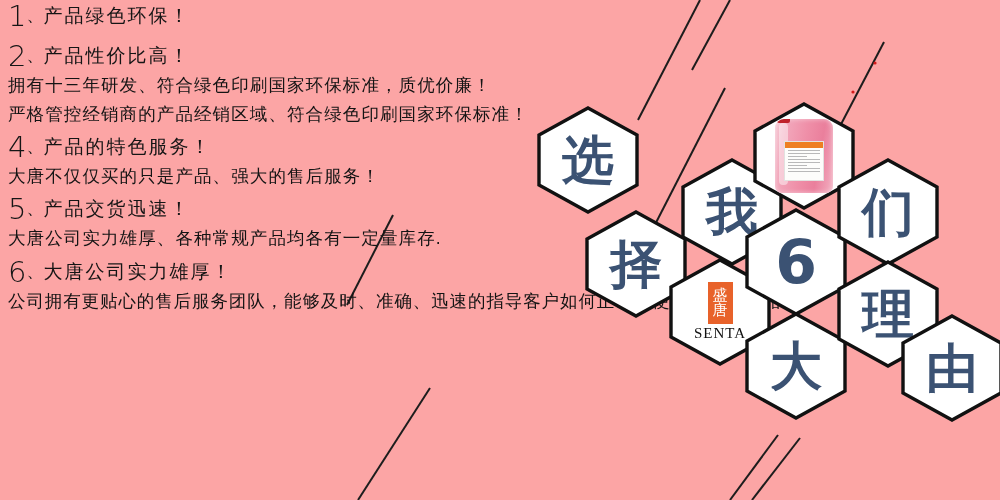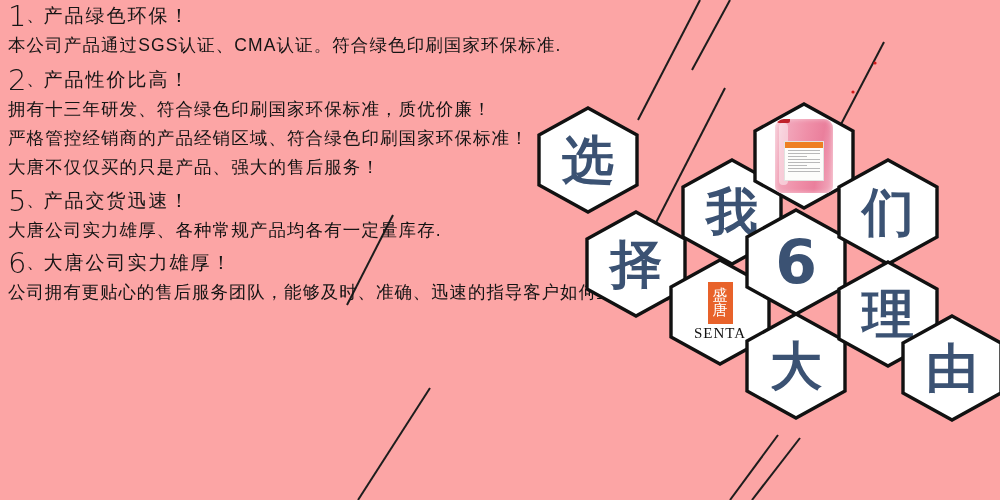--- a/index.html
+++ b/index.html
@@ -164,30 +164,30 @@
       <line x1="430" y1="388" x2="358" y2="500" stroke="#1d1d1d" stroke-width="2"></line>
       <line x1="778" y1="435" x2="730" y2="500" stroke="#1d1d1d" stroke-width="2"></line>
       <line x1="800" y1="438" x2="752" y2="500" stroke="#1d1d1d" stroke-width="2"></line>
       <circle cx="875" cy="63" r="1.6" fill="#d31b1b"></circle>
       <circle cx="853" cy="92" r="1.6" fill="#d31b1b"></circle>
     </svg>
 
   <div class="reasons">
       <div class="reason r1">
         <div class="r-head"><span class="r-num">1</span><span class="r-dun">、</span><span class="r-title">产品绿色环保！</span></div>
-        <div class="r-body">本公司产品通过SGS认证、CMA认证。符合绿色印刷国家环保标准.</div>
       </div>
       <div class="reason r2">
         <div class="r-head"><span class="r-num">2</span><span class="r-dun">、</span><span class="r-title">产品性价比高！</span></div>
         <div class="r-body">拥有十三年研发、符合绿色印刷国家环保标准，质优价廉！</div>
       </div>
       <div class="reason r3">
         <div class="r-body">严格管控经销商的产品经销区域、符合绿色印刷国家环保标准！</div>
       </div>
       <div class="reason r4">
+        <div class="r-head"><span class="r-num">4</span><span class="r-dun">、</span><span class="r-title">产品的特色服务！</span></div>
         <div class="r-body">大唐不仅仅买的只是产品、强大的售后服务！</div>
       </div>
       <div class="reason r5">
         <div class="r-head"><span class="r-num">5</span><span class="r-dun">、</span><span class="r-title">产品交货迅速！</span></div>
         <div class="r-body">大唐公司实力雄厚、各种常规产品均各有一定量库存.</div>
       </div>
       <div class="reason r6">
         <div class="r-head"><span class="r-num">6</span><span class="r-dun">、</span><span class="r-title">大唐公司实力雄厚！</span></div>
         <div class="r-body">公司拥有更贴心的售后服务团队，能够及时、准确、迅速的指导客户如何正确的使用本公司产品</div>
       </div>

